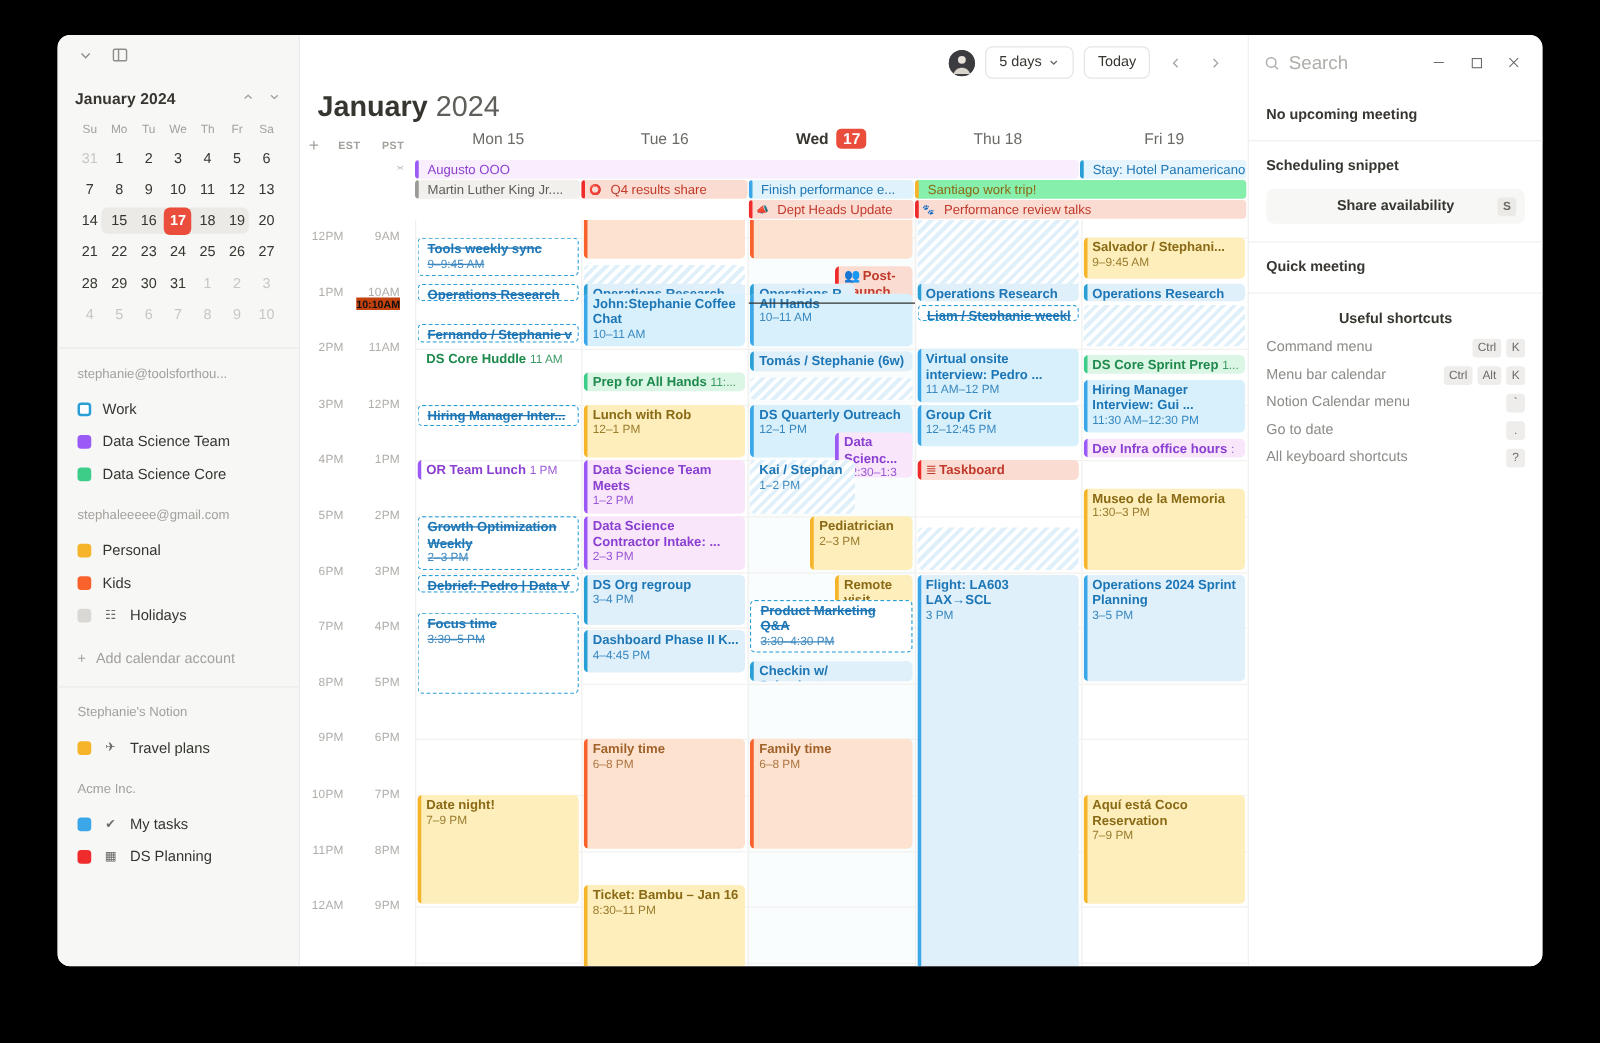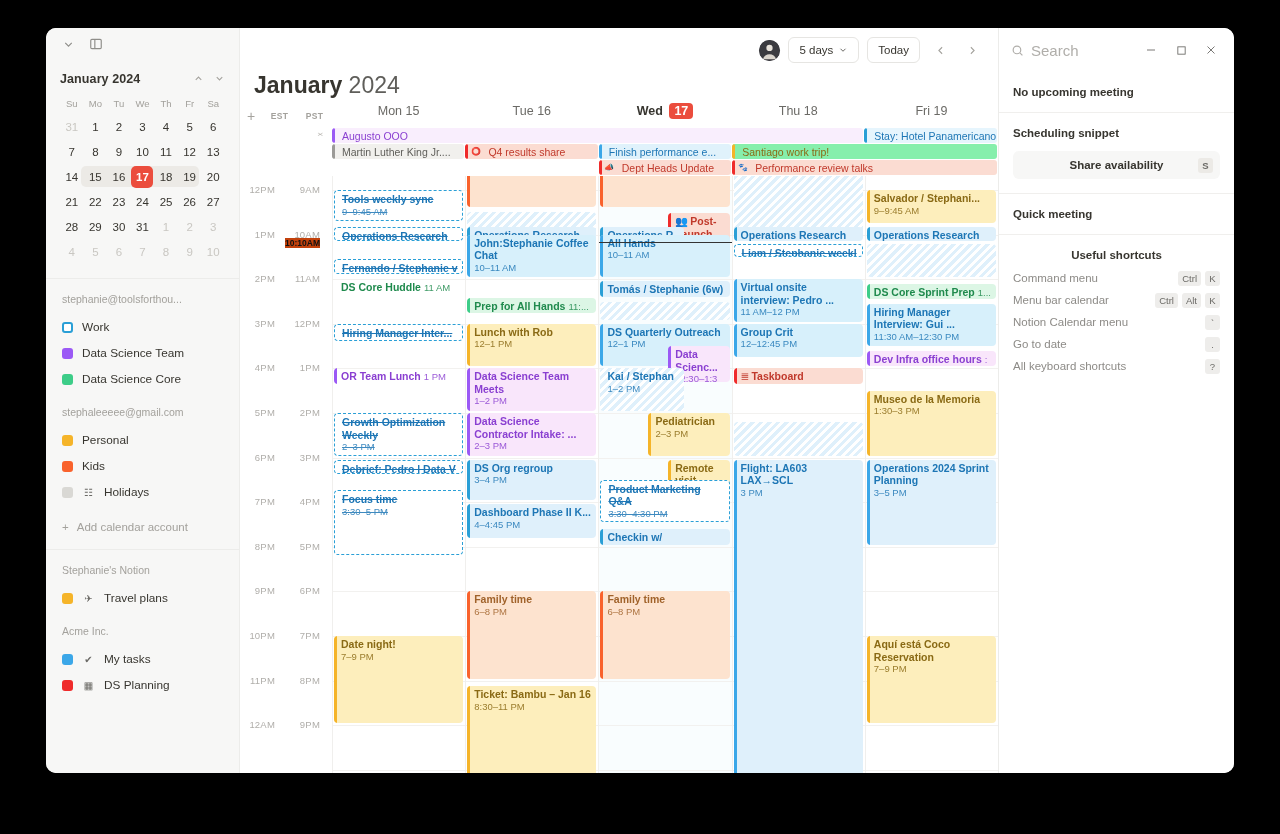--- a/index.html
+++ b/index.html
@@ -589,21 +589,21 @@
               <div class="ev hatch" style="top: 36.3px; height: 22.53px; left: 1px; right: 2px; color: rgb(29, 118, 181);"></div>
               <div class="ev inline" style="top: 50.572px; height: 14.056px; left: 1px; right: 2px; color: rgb(29, 118, 181); background: rgb(223, 240, 251);"><div class="edge" style="background: rgb(42, 159, 214);"></div><span class="title">Operations Research St:</span></div>
               <div class="ev" style="top: 58.6px; height: 42.6px; left: 1px; right: 2px; color: rgb(29, 118, 181); background: rgb(215, 240, 251);"><div class="edge" style="background: rgb(59, 167, 232);"></div><span class="title">John:Stephanie Coffee Chat</span><div class="time">10–11 AM</div></div>
               <div class="ev inline" style="top: 121.932px; height: 14.948px; left: 1px; right: 2px; color: rgb(31, 138, 77); background: rgb(220, 246, 229);"><div class="edge" style="background: rgb(61, 205, 136);"></div><span class="title">Prep for All Hands</span><span class="time">11:...</span></div>
               <div class="ev" style="top: 147.8px; height: 42.6px; left: 1px; right: 2px; color: rgb(138, 106, 21); background: rgb(253, 238, 188);"><div class="edge" style="background: rgb(245, 180, 41);"></div><span class="title">Lunch with Rob</span><div class="time">12–1 PM</div></div>
               <div class="ev" style="top: 192.4px; height: 42.6px; left: 1px; right: 2px; color: rgb(138, 63, 209); background: rgb(249, 230, 251);"><div class="edge" style="background: rgb(155, 89, 245);"></div><span class="title">Data Science Team Meets</span><div class="time">1–2 PM</div></div>
               <div class="ev" style="top: 237px; height: 42.6px; left: 1px; right: 2px; color: rgb(138, 63, 209); background: rgb(249, 230, 251);"><div class="edge" style="background: rgb(155, 89, 245);"></div><span class="title">Data Science Contractor Intake: ...</span><div class="time">2–3 PM</div></div>
               <div class="ev" style="top: 283.83px; height: 40.37px; left: 1px; right: 2px; color: rgb(29, 118, 181); background: rgb(223, 240, 251);"><div class="edge" style="background: rgb(42, 159, 214);"></div><span class="title">DS Org regroup</span><div class="time">3–4 PM</div></div>
               <div class="ev" style="top: 328.43px; height: 33.68px; left: 1px; right: 2px; color: rgb(29, 118, 181); background: rgb(223, 240, 251);"><div class="edge" style="background: rgb(42, 159, 214);"></div><span class="title">Dashboard Phase II K...</span><div class="time">4–4:45 PM</div></div>
               <div class="ev" style="top: 415.4px; height: 87.2px; left: 1px; right: 2px; color: rgb(160, 98, 42); background: rgb(253, 227, 207);"><div class="edge" style="background: rgb(249, 98, 44);"></div><span class="title">Family time</span><div class="time">6–8 PM</div></div>
-              <div class="ev" style="top: 510px; height: 109.5px; left: 1px; right: 2px; color: rgb(138, 106, 21); background: rgb(253, 238, 188);"><div class="edge" style="background: rgb(245, 180, 41);"></div><span class="title">Ticket: Bambu – Jan 16</span><div class="time">8:30–11 PM</div></div>
+              <div class="ev" style="top: 532px; height: 109.5px; left: 1px; right: 2px; color: rgb(138, 106, 21); background: rgb(253, 238, 188);"><div class="edge" style="background: rgb(245, 180, 41);"></div><span class="title">Ticket: Bambu – Jan 16</span><div class="time">8:30–11 PM</div></div>
             </div>
             <div class="col today">
               <div class="hline" style="top: 14px;"></div>
               <div class="hline" style="top: 58.6px;"></div>
               <div class="hline" style="top: 103.2px;"></div>
               <div class="hline" style="top: 147.8px;"></div>
               <div class="hline" style="top: 192.4px;"></div>
               <div class="hline" style="top: 237px;"></div>
               <div class="hline" style="top: 281.6px;"></div>
               <div class="hline" style="top: 326.2px;"></div>

